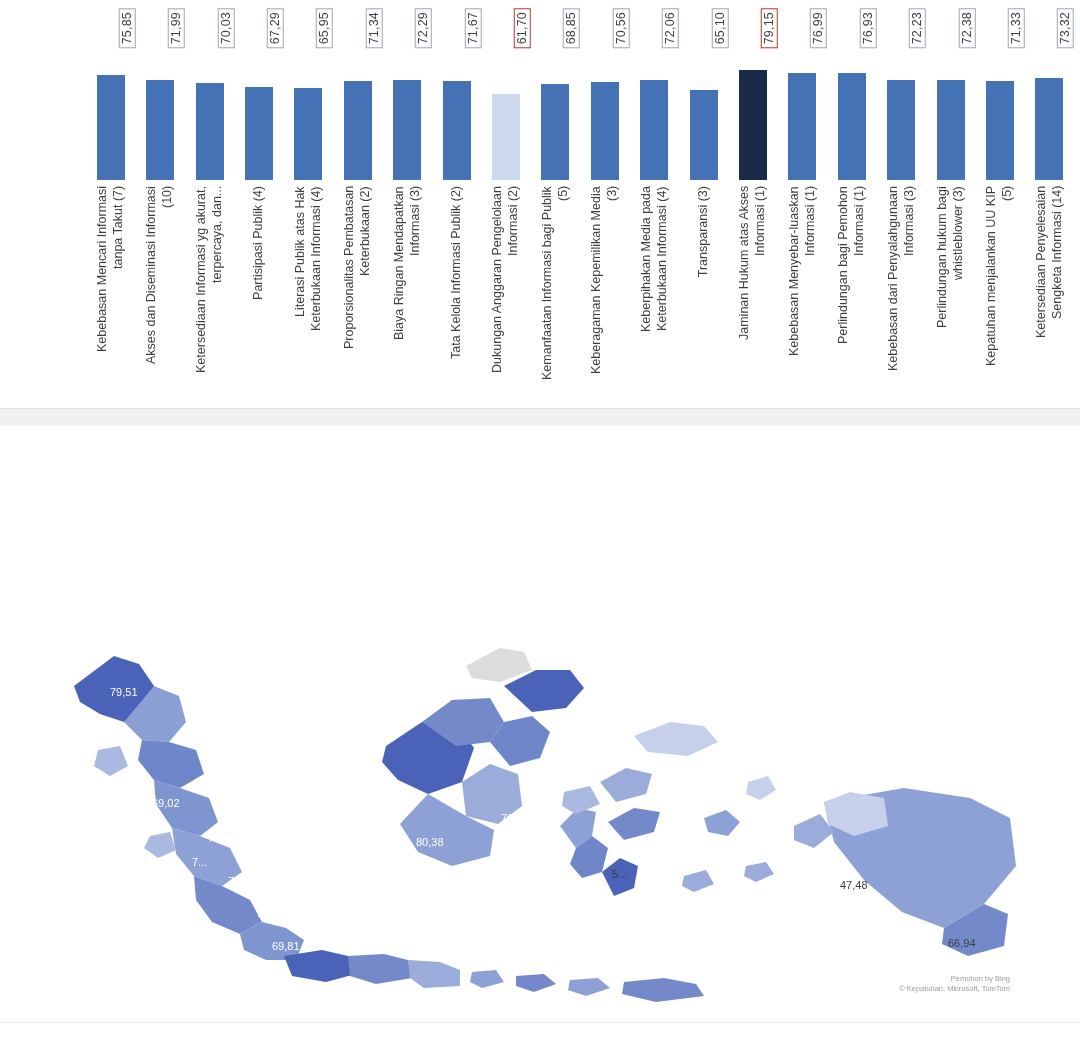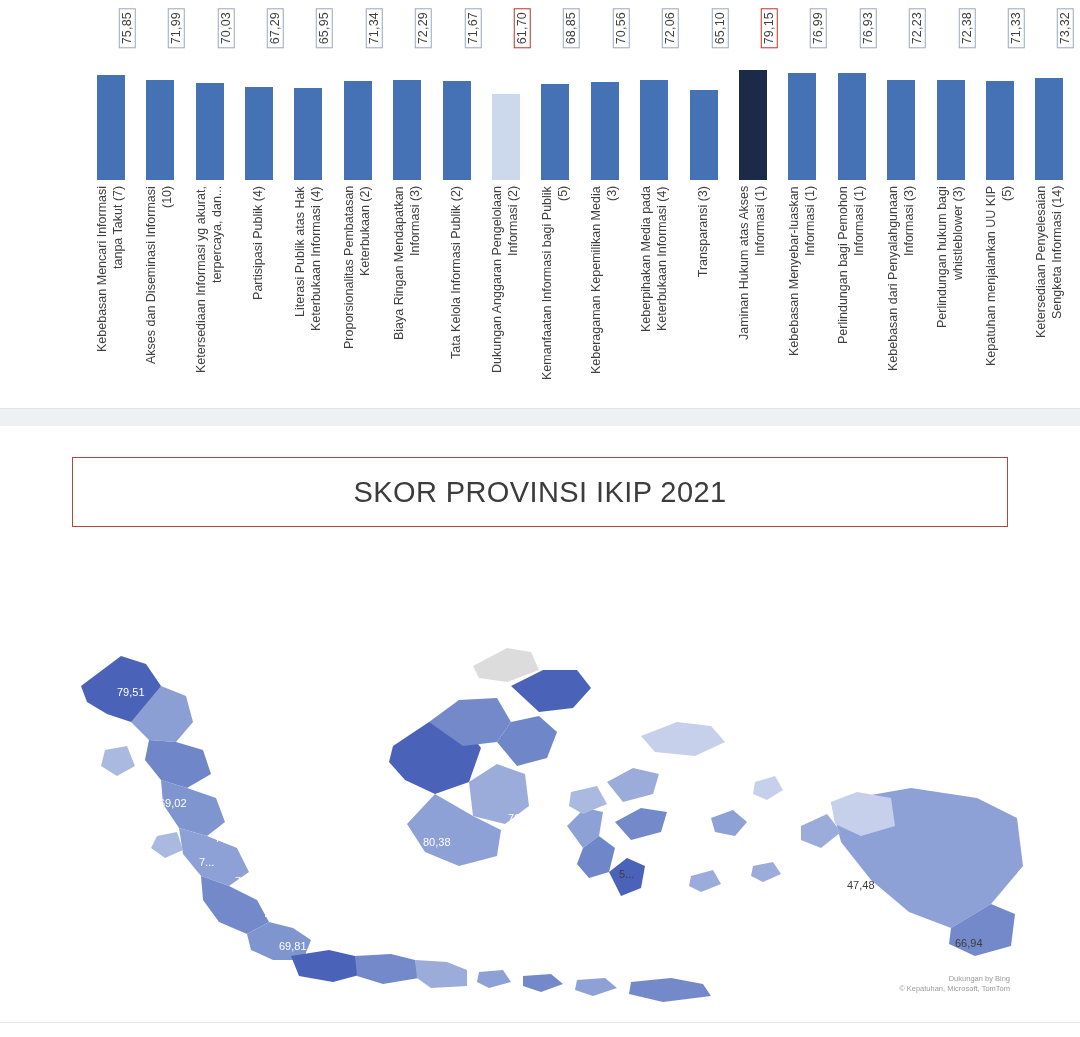--- a/index.html
+++ b/index.html
@@ -83,21 +83,21 @@
   }
   #map-title-box{
     position:absolute;left:72px;top:31px;width:936px;height:70px;
     border:1px solid #b4443f;
     display:flex;align-items:center;justify-content:center;
     box-sizing:border-box;
   }
   #map-title{
     font-size:29px;color:#3c3c3c;letter-spacing:0.4px;font-weight:400;
   }
-  #map-wrap{position:absolute;left:11px;top:110px;width:925px;height:480px;}
+  #map-wrap{position:absolute;left:4px;top:110px;width:925px;height:480px;}
   #map-svg{display:block;}
   .mlabel{
     font-family:"Liberation Sans", sans-serif;
     font-size:11px;
     fill:#ffffff;
   }
   .mlabel.dark{fill:#3d3d3d;}
   #bing-credit{
     position:absolute;right:70px;bottom:28px;text-align:right;
     font-size:7.5px;color:#9b9b9b;line-height:1.35;
@@ -252,23 +252,20 @@
         <span>Kepatuhan menjalankan UU KIP (5)</span>
       </div>
       <div class="cat">
         <span>Ketersediaan Penyelesaian Sengketa Informasi (14)</span>
       </div>
     </div>
 </div>
 <div id="panel-divider"></div>
 
 <div id="map-panel">
-  <div id="map-title-box">
-    <div id="map-title">SKOR PROVINSI IKIP 2021</div>
-  </div>
 
   <div id="map-wrap">
     <svg id="map-svg" width="1080" height="480" viewBox="0 0 1080 480" xmlns="http://www.w3.org/2000/svg">
 
       <path d="M70 150 L110 120 L135 128 L150 150 L140 175 L120 186 L96 178 L76 166 Z" fill="#4a62b8"></path>
       <path d="M120 186 L150 150 L175 160 L182 186 L165 206 L138 204 Z" fill="#8c9fd4"></path>
       <path d="M138 204 L165 206 L192 214 L200 238 L176 252 L150 244 L134 224 Z" fill="#6f86c9"></path>
       <path d="M150 244 L176 252 L205 262 L214 286 L196 300 L168 292 L152 268 Z" fill="#7f95cf"></path>
       <path d="M168 292 L196 300 L226 312 L238 336 L218 350 L190 340 L172 318 Z" fill="#8ea1d6"></path>
       <path d="M190 340 L218 350 L246 364 L258 386 L236 398 L208 386 L192 364 Z" fill="#7489c9"></path>
@@ -332,18 +329,18 @@
         <text class="mlabel" x="608" y="382">7...</text>
         <text class="mlabel" x="706" y="382">6...</text>
         <text class="mlabel" x="656" y="510">7...</text>
         <text class="mlabel dark" x="836" y="353">47,48</text>
         <text class="mlabel dark" x="944" y="411">66,94</text>
       </g>
     </svg>
   </div>
 
   <div id="bing-credit">
-    <div>Dukungan by Bing</div>
+    <div>Pemohon by Bing</div>
     <div>© Kepatuhan, Microsoft, TomTom</div>
   </div>
 </div>
 
 <div id="bottom-rule"></div>
 
 </body></html>

